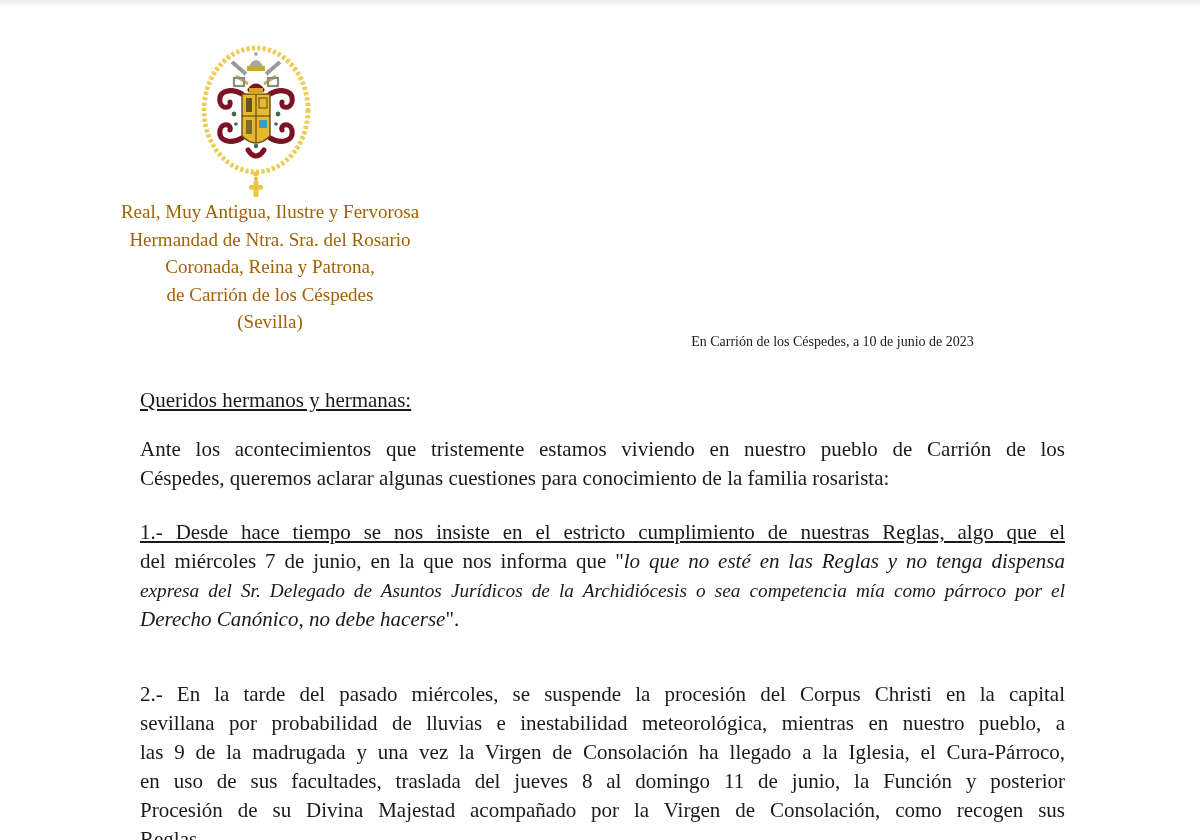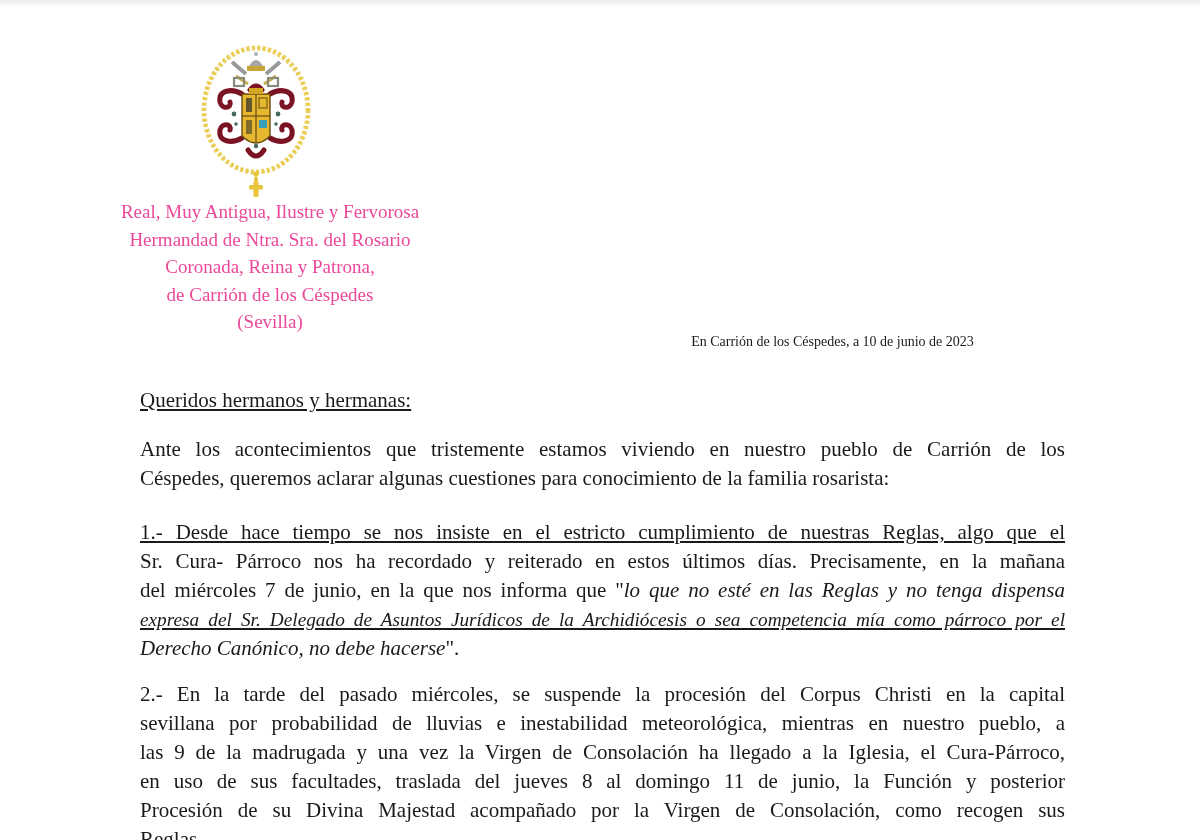--- a/index.html
+++ b/index.html
@@ -31,21 +31,21 @@
       left: 196px; top: 38px;
       width: 120px; height: 160px;
     }
     .header-block {
       position: absolute;
       left: 40px; top: 198px;
       width: 460px;
       text-align: center;
       font-size: 19px;
       line-height: 27.5px;
-      color: #ec4899;
+      color: #a16207;
     }
     .header-block div { white-space: nowrap; }
     .date-line {
       position: absolute;
       left: 600px; top: 334px;
       width: 465px;
       text-align: center;
       font-size: 14px;
       white-space: nowrap;
     }
@@ -148,23 +148,22 @@
 
   <div class="greeting">Queridos hermanos y hermanas:</div>
 
   <div class="para intro">
     <span class="ln" style="word-spacing: 0px;">Ante los acontecimientos que tristemente estamos viviendo en nuestro pueblo de Carrión de los</span>
     <span class="ln last">Céspedes, queremos aclarar algunas cuestiones para conocimiento de la familia rosarista:</span>
   </div>
 
   <div class="para point1">
     <span class="ln" style="word-spacing: 0px; text-decoration: underline;">1.- Desde hace tiempo se nos insiste en el estricto cumplimiento de nuestras Reglas, algo que el</span>
-    <span class="ln" style="word-spacing: 0px;">Sr. Cura- Párroco nos ha recordado y reiterado en estos últimos días. Precisamente, en la mañana</span>
     <span class="ln" style="word-spacing: 0px;"><span>del miércoles 7 de junio, en la que nos informa que "</span><i>lo que no esté en las Reglas y no tenga dispensa</i></span>
-    <span class="ln" style="word-spacing: 0px; text-decoration: underline;"><i style="font-size:19.3px;">expresa del Sr. Delegado de Asuntos Jurídicos de la Archidiócesis o sea competencia mía como párroco por el</i></span>
+    <span class="ln" style="word-spacing: 0px;"><i style="font-size:19.3px;">expresa del Sr. Delegado de Asuntos Jurídicos de la Archidiócesis o sea competencia mía como párroco por el</i></span>
     <span class="ln last"><i>Derecho Canónico, no debe hacerse</i><span>".</span></span>
   </div>
 
   <div class="para point2">
     <span class="ln" style="word-spacing: 0px;">2.- En la tarde del pasado miércoles, se suspende la procesión del Corpus Christi en la capital</span>
     <span class="ln" style="word-spacing: 0px;">sevillana por probabilidad de lluvias e inestabilidad meteorológica, mientras en nuestro pueblo, a</span>
     <span class="ln" style="word-spacing: 0px;">las 9 de la madrugada y una vez la Virgen de Consolación ha llegado a la Iglesia, el Cura-Párroco,</span>
     <span class="ln" style="word-spacing: 0px;">en uso de sus facultades, traslada del jueves 8 al domingo 11 de junio, la Función y posterior</span>
     <span class="ln" style="word-spacing: 0px;">Procesión de su Divina Majestad acompañado por la Virgen de Consolación, como recogen sus</span>
     <span class="ln last">Reglas.</span>

